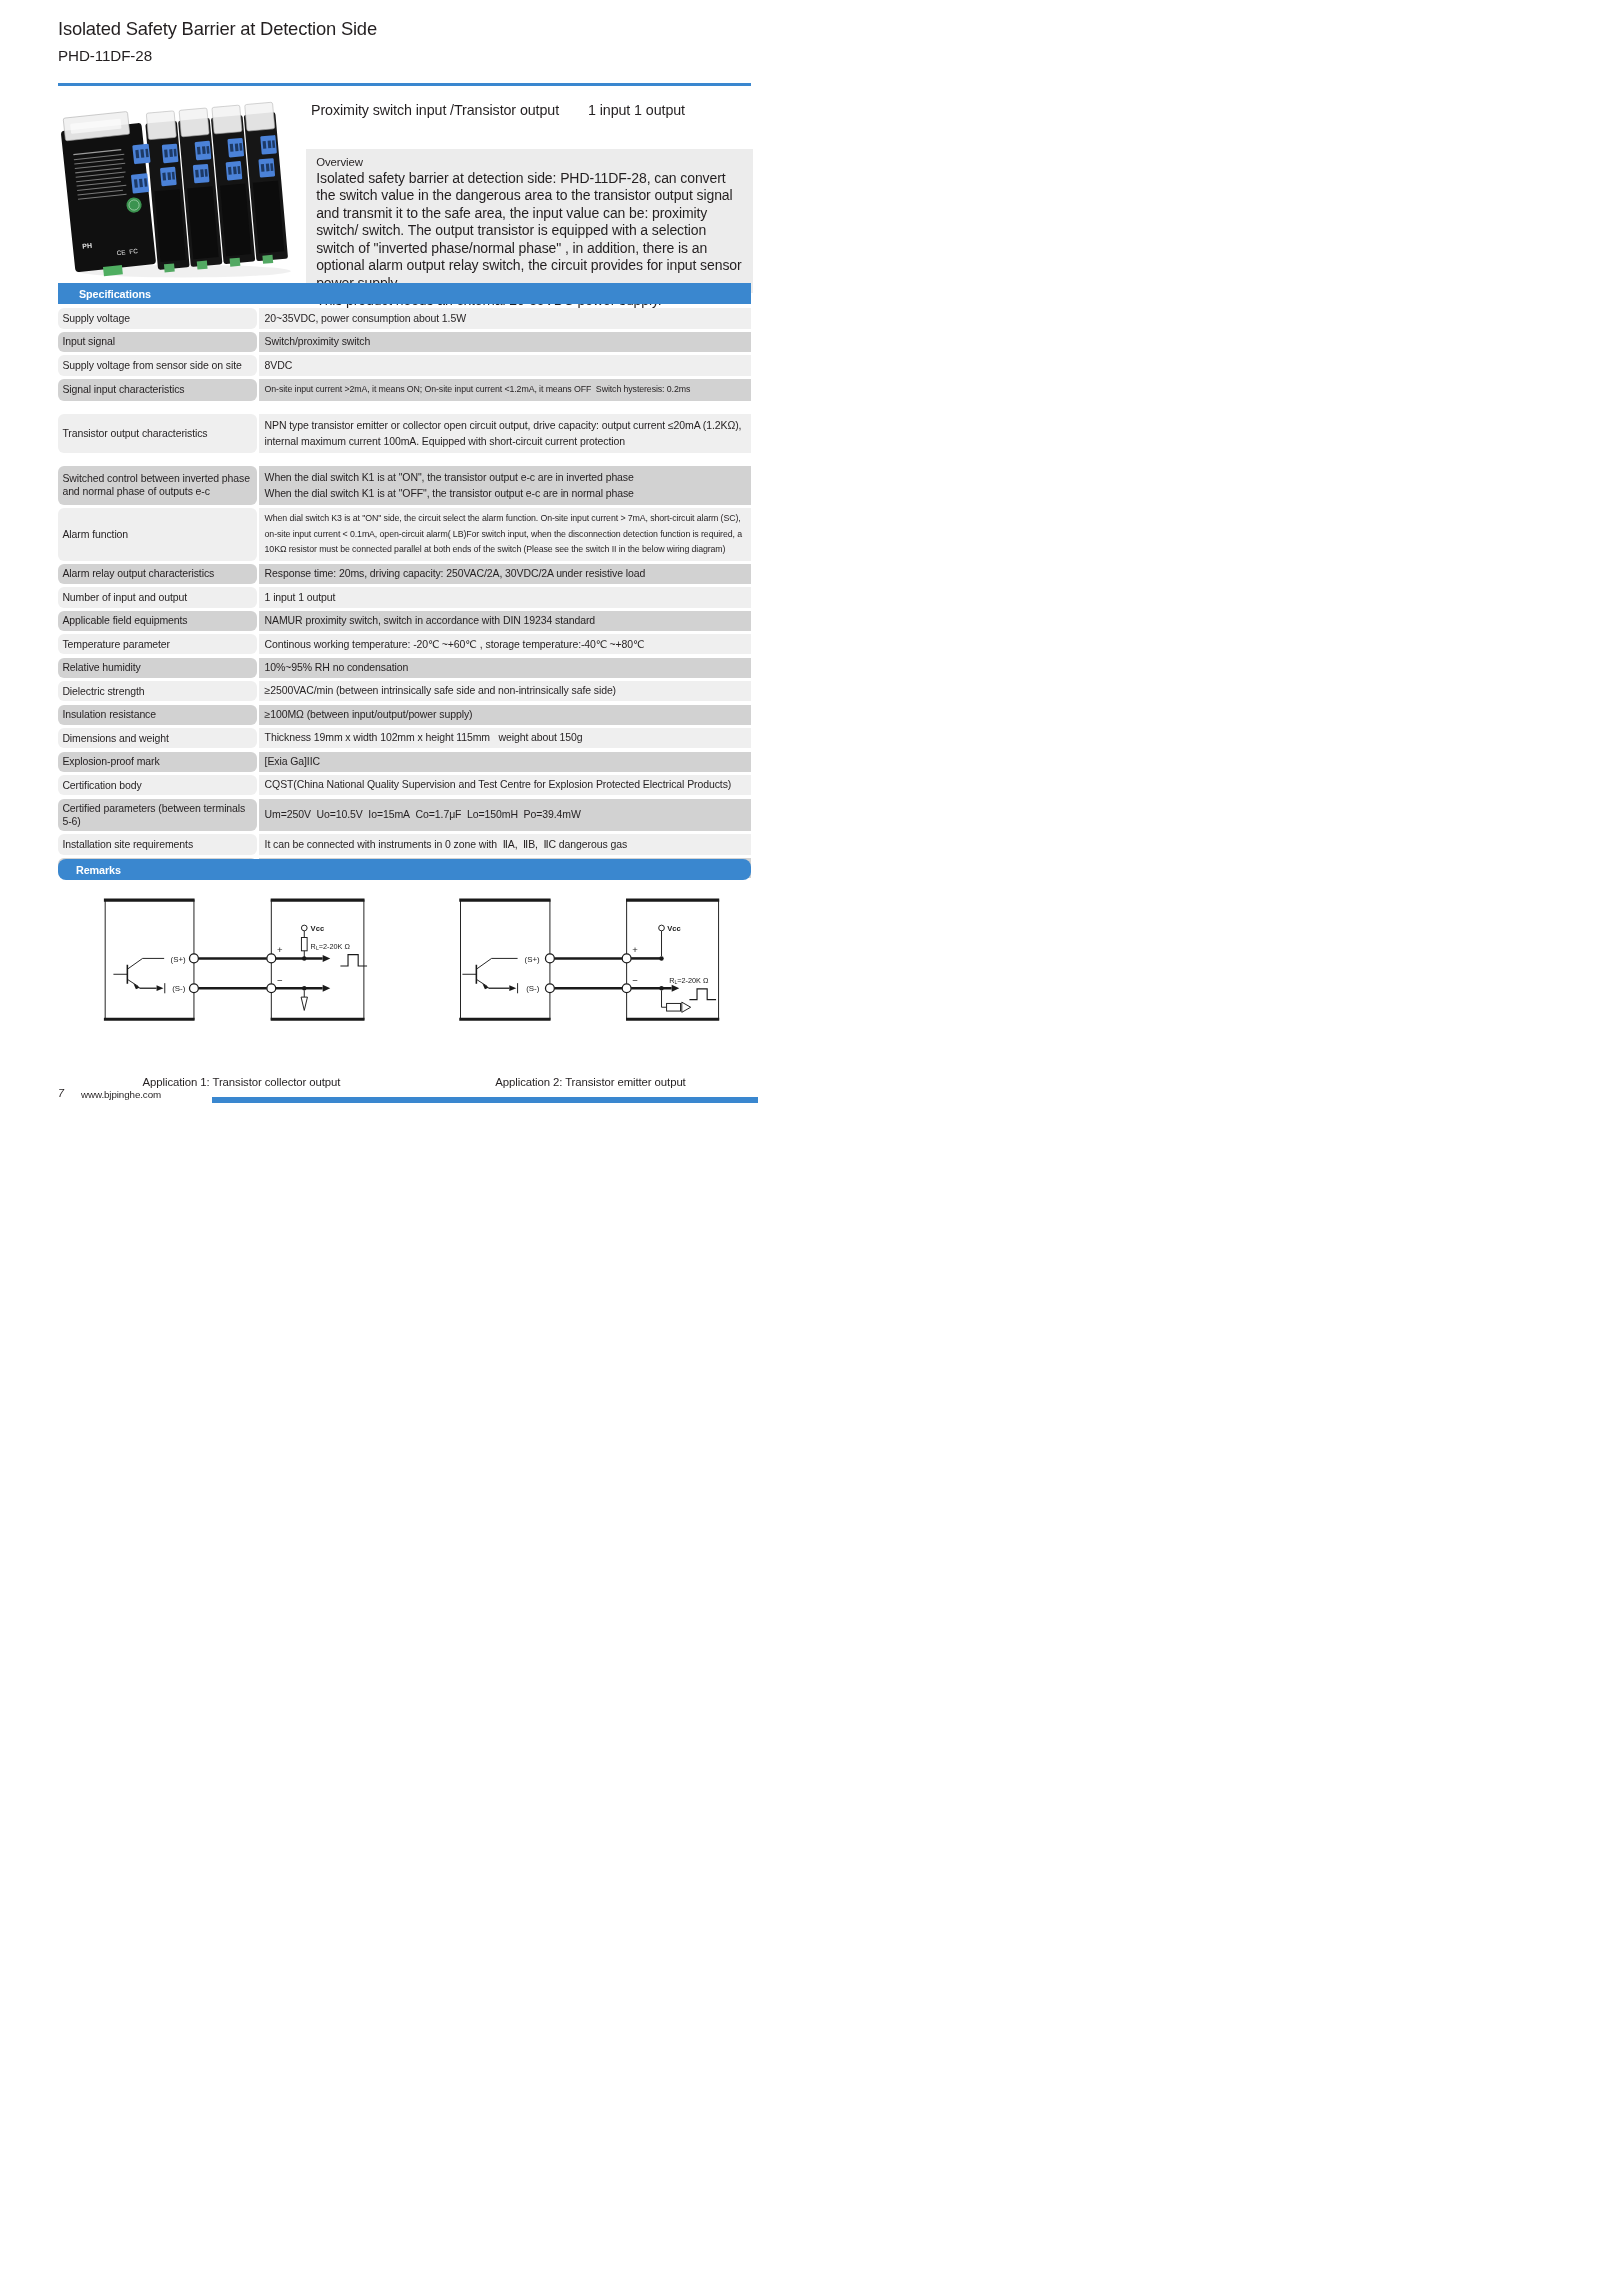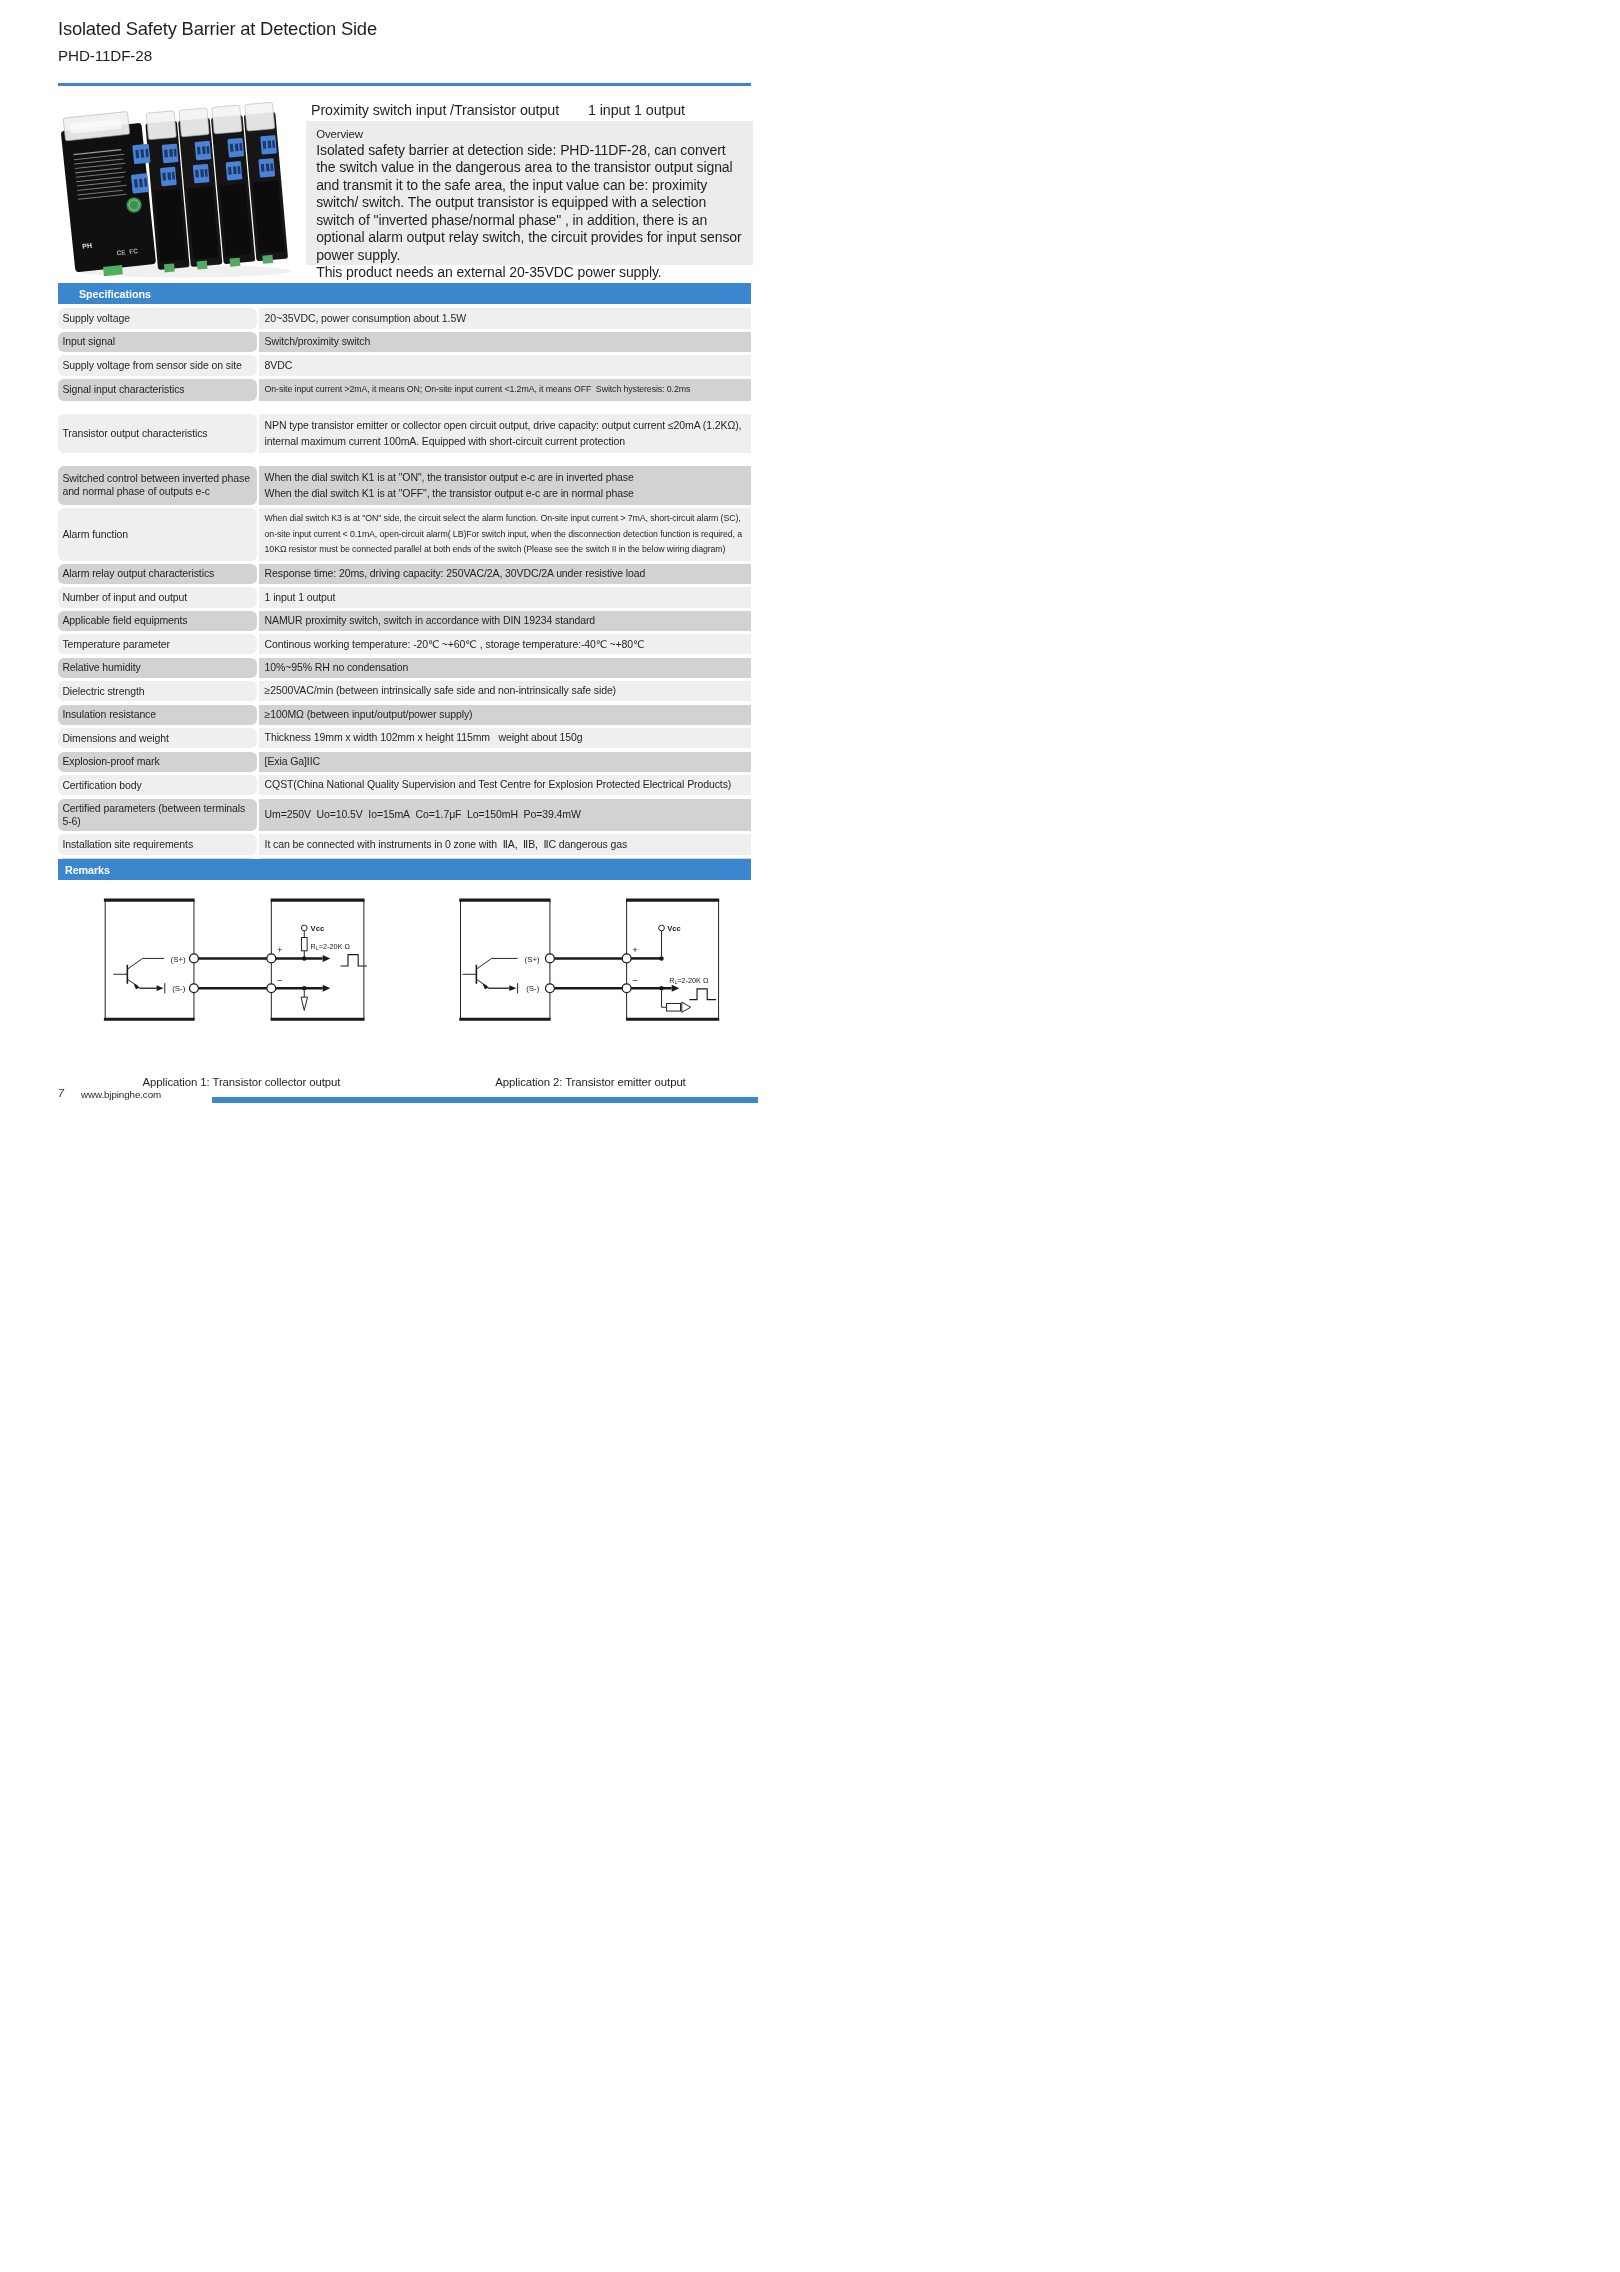--- a/index.html
+++ b/index.html
@@ -18,21 +18,21 @@
   
   .doc-title{position:absolute;left:58px;top:18px;font-size:18.4px;font-weight:normal;letter-spacing:-0.2px;}
   .doc-model{position:absolute;left:58px;top:47px;font-size:15.2px;font-weight:normal;}
   .title-rule{position:absolute;left:58px;top:83px;width:693px;height:3.2px;background:var(--accent);}
   
   .photo{position:absolute;left:56px;top:90px;width:248px;height:190px;}
   
   .prod-heading{position:absolute;left:311px;top:102px;font-size:14.3px;}
   .io-summary{position:absolute;left:588px;top:102px;font-size:14.3px;}
   .overview{
-    position:absolute;left:306px;top:121px;width:447px;height:144px;
+    position:absolute;left:306px;top:149px;width:447px;height:144px;
     background:var(--overview-bg);box-sizing:border-box;padding:7px 11.4px 6.3px 10.2px;
   }
   .ov-title{font-size:11.4px;margin:0 0 1.9px 0;}
   .ov-text{font-size:14px;line-height:17.5px;white-space:pre-line;margin:0;}
   
   .spec-section{position:absolute;left:58px;top:283px;width:693px;}
   .bar{
     height:21px;background:var(--accent);color:#fff;font-weight:bold;font-size:10.8px;
     display:flex;align-items:center;padding-left:21px;box-sizing:border-box;
   }
@@ -41,21 +41,21 @@
   .spec-row .cell{background:var(--row-light);box-sizing:border-box;display:flex;align-items:center;}
   .spec-row.dark .cell{background:var(--row-dark);}
   .spec-row .label{flex:0 0 199px;padding:3.2px 6.3px 3.2px 4.4px;font-size:10.5px;line-height:1.25;border-radius:6px;}
   .spec-row .value{flex:1;padding:3.2px 7.6px 3.2px 5.7px;font-size:10.5px;line-height:1.3;white-space:pre-line;}
   .spec-row.h2{min-height:37px;margin-top:10px;}
   .spec-row.h2 .value{line-height:1.55;}
   .spec-row.h3{min-height:48px;}
   .spec-row.small .value{font-size:8.8px;line-height:1.75;}
   
   .remarks-section{position:absolute;left:58px;top:859px;width:693px;}
-  .remarks-section .bar{padding-left:7px;}
+  .remarks-section .bar{padding-left:18px;border-radius:8px;}
   .diagram{position:absolute;width:279px;height:130px;top:895px;}
   #app1{left:102px;}
   #app2{left:451px;}
   .caption{position:absolute;top:1076px;width:279px;text-align:center;font-size:11.4px;}
   #cap1{left:102px;}
   #cap2{left:451px;}
   .diagram text{font-family:"Liberation Sans","DejaVu Sans",sans-serif;fill:#1a1a1a;letter-spacing:0;}
   
   .page-num{position:absolute;left:58px;top:1087px;font-size:10.8px;font-style:italic;}
   .site{position:absolute;left:81px;top:1089px;font-size:9.8px;}

